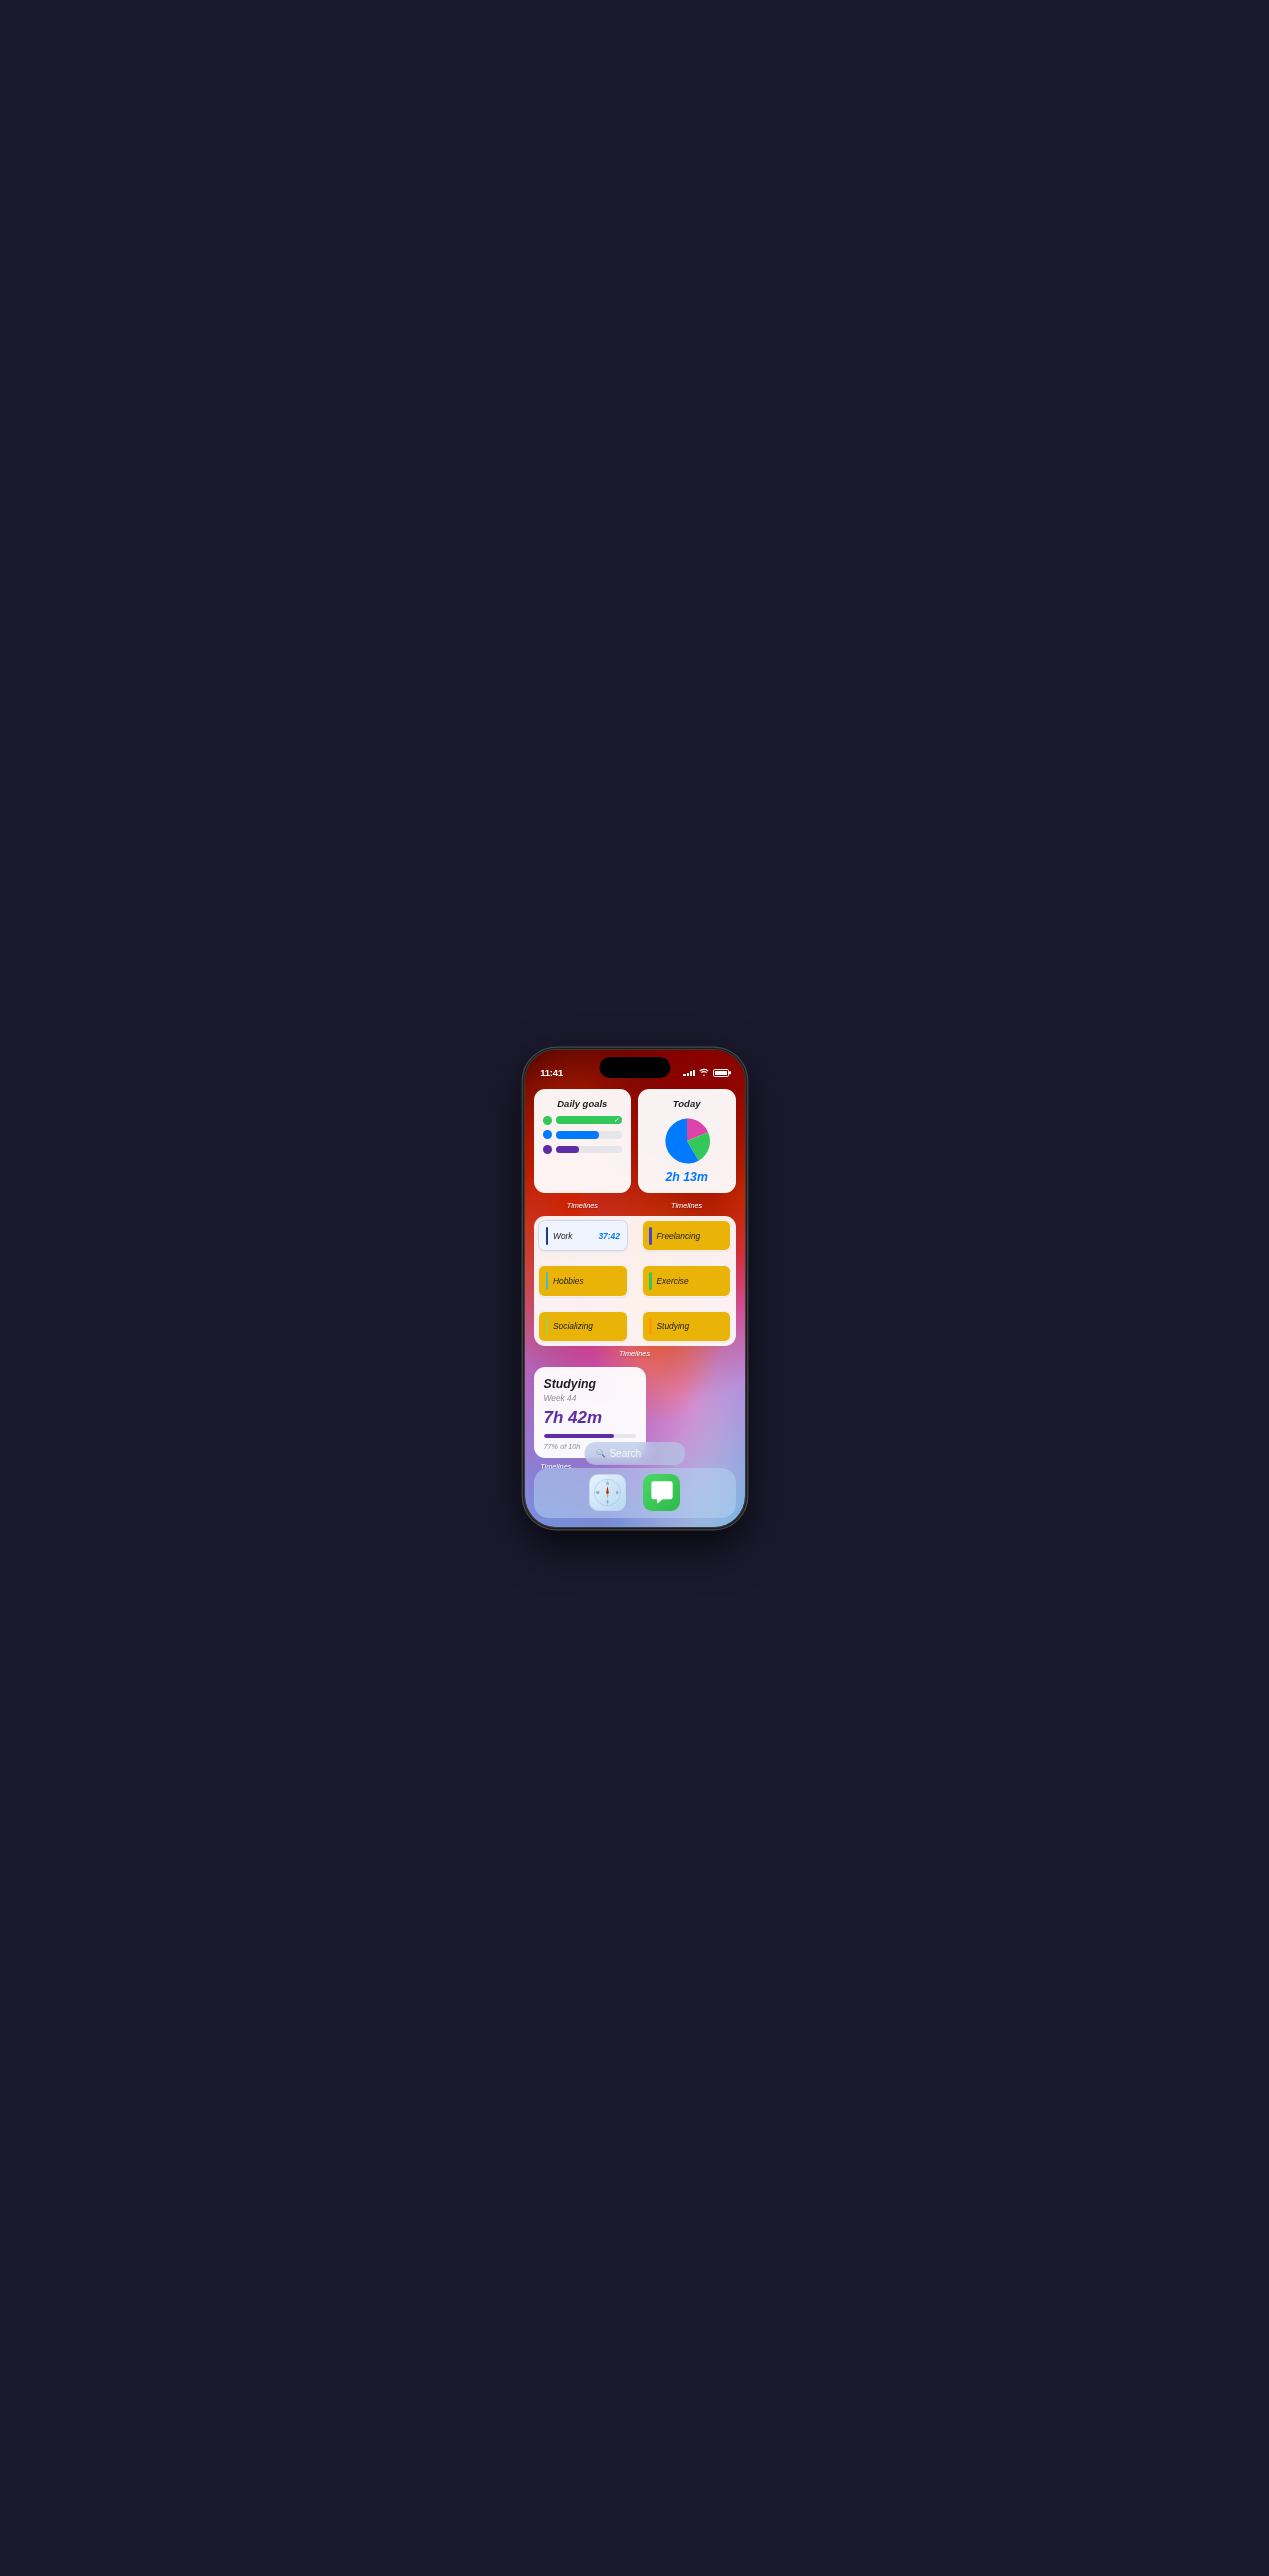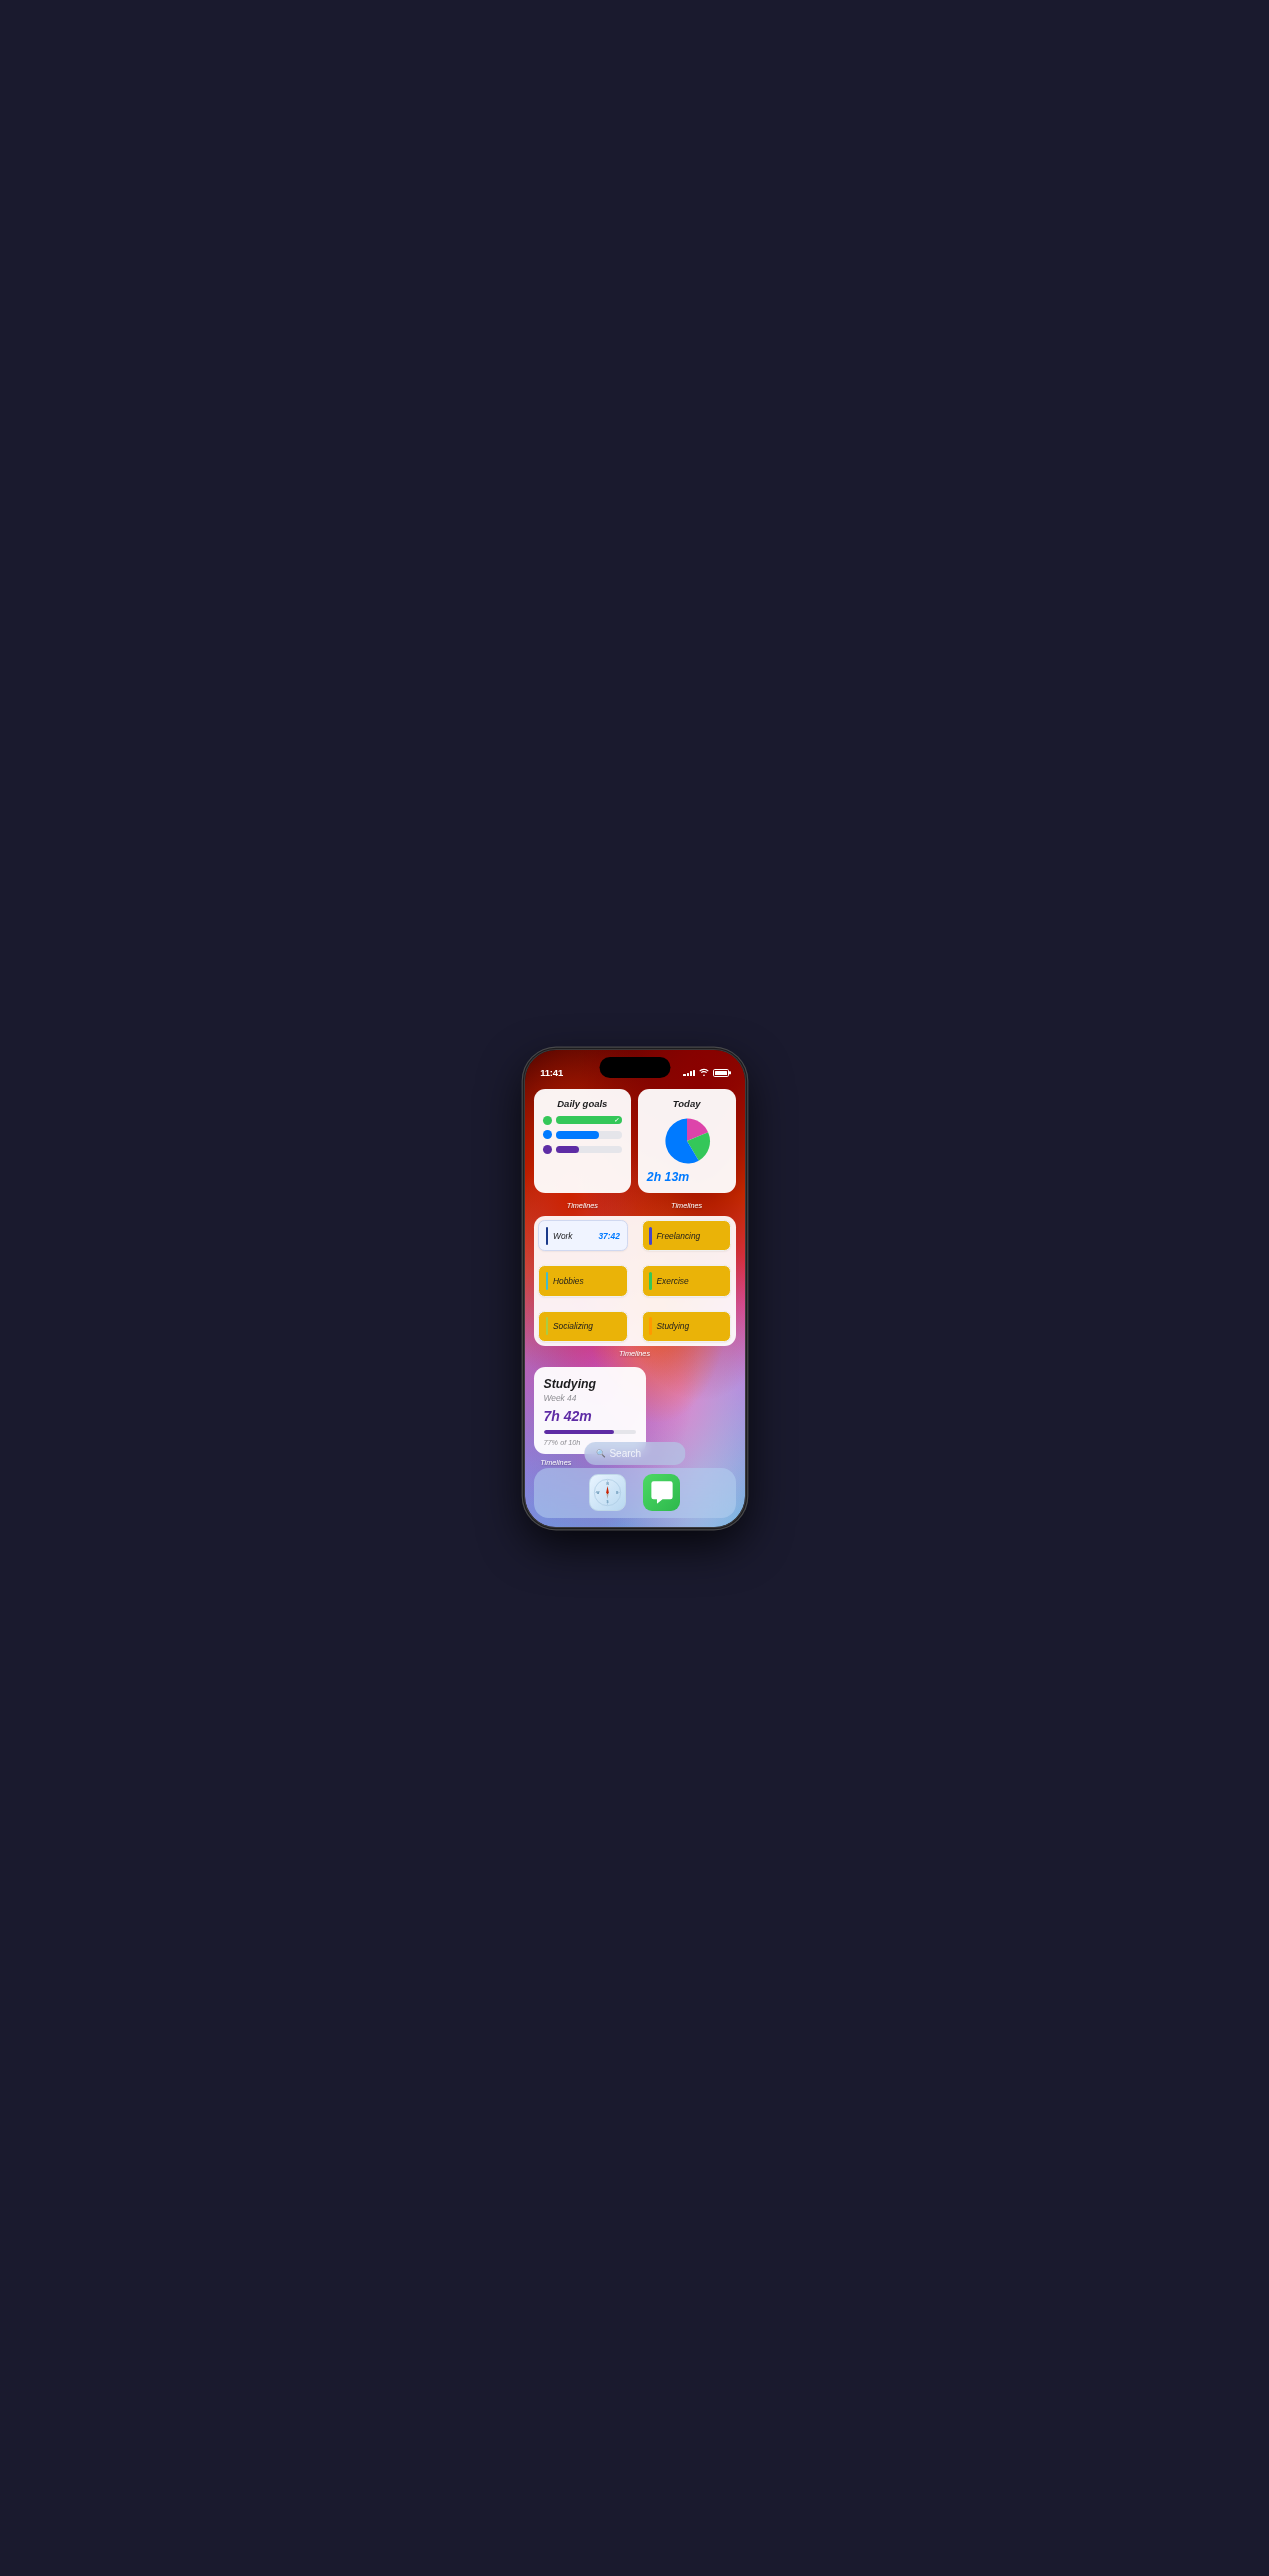--- a/index.html
+++ b/index.html
@@ -245,20 +245,21 @@
       justify-content: center;
       margin-bottom: 4.5px;
     }
 
     .pie-chart {
       width: 50px;
       height: 50px;
     }
 
     .today-time {
+      text-align: center;
       font-size: 12.3px;
       font-weight: 700;
       color: #007AFF;
     }
 
     
     .widget-label {
       text-align: center;
       color: white;
       font-size: 7.3px;
@@ -333,21 +334,21 @@
       margin-bottom: 1.1px;
     }
 
     .studying-week {
       font-size: 8.4px;
       color: #8e8e93;
       margin-bottom: 5.6px;
     }
 
     .studying-duration {
-      font-size: 14px;
+      font-size: 17px;
       font-weight: 700;
       color: #5e2ca5;
       margin-bottom: 5.6px;
     }
 
     .studying-progress-bar {
       height: 4.5px;
       background: #e5e5ea;
       border-radius: 2.2px;
       overflow: hidden;

